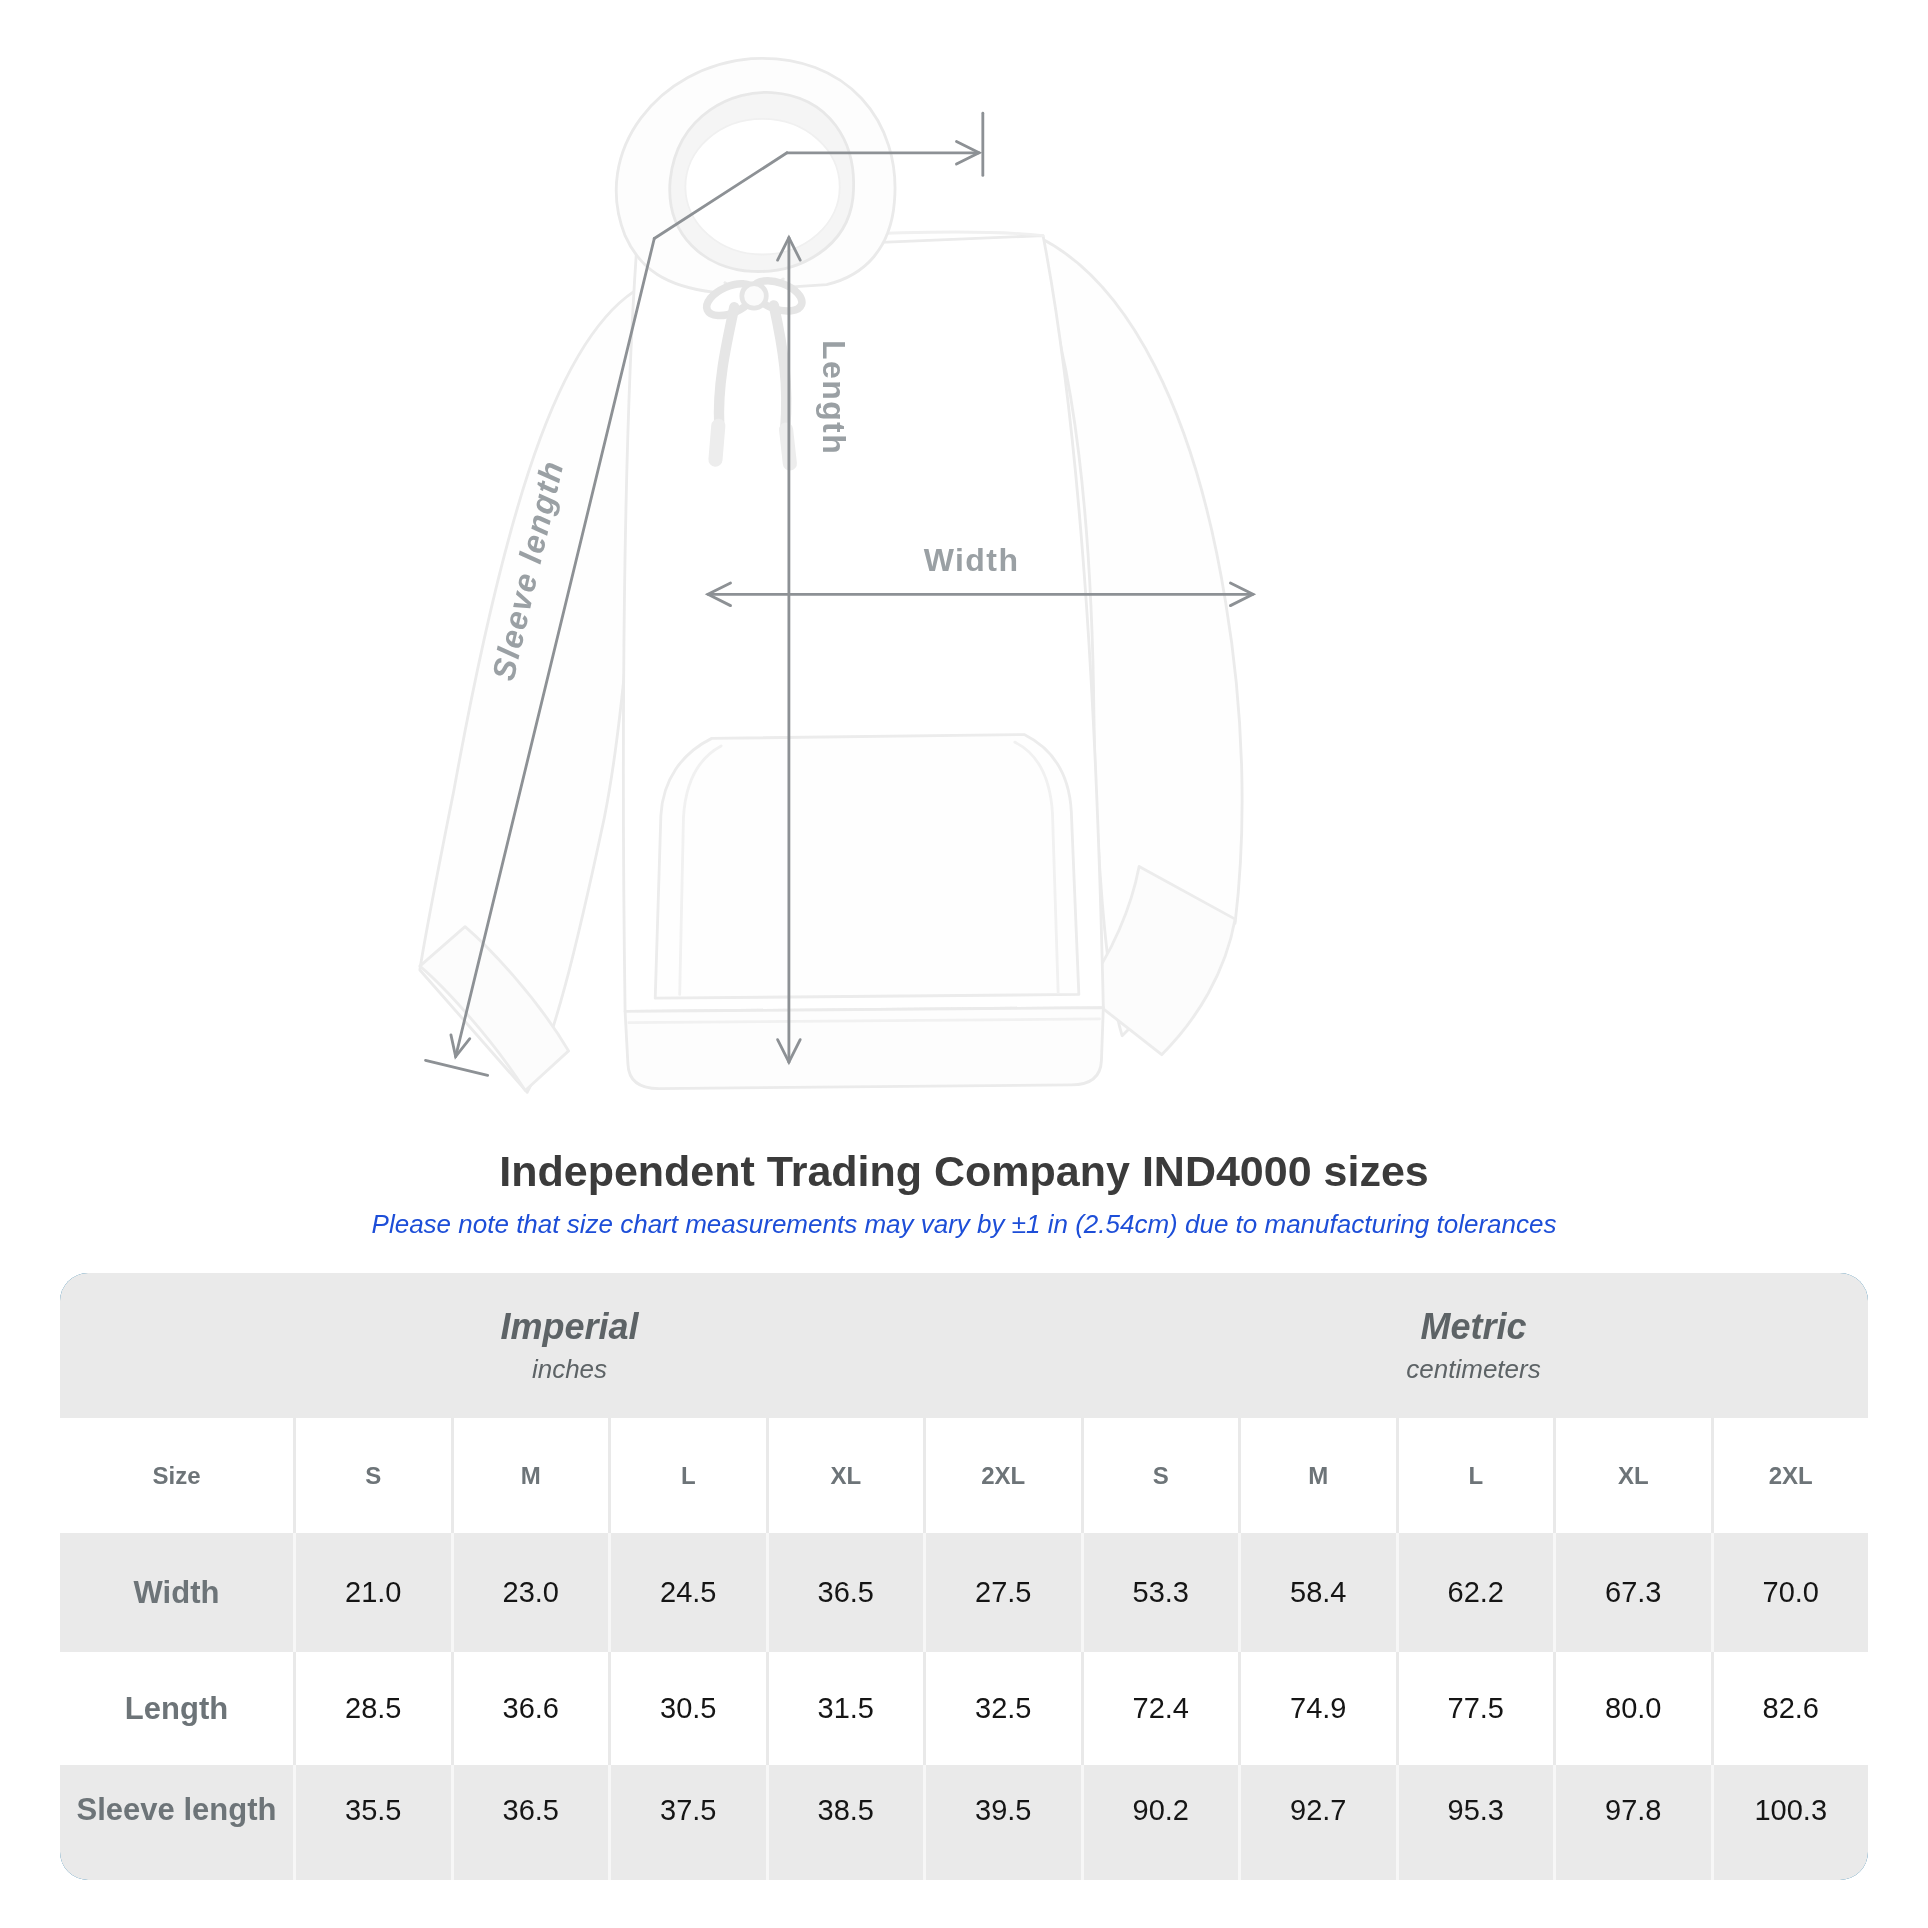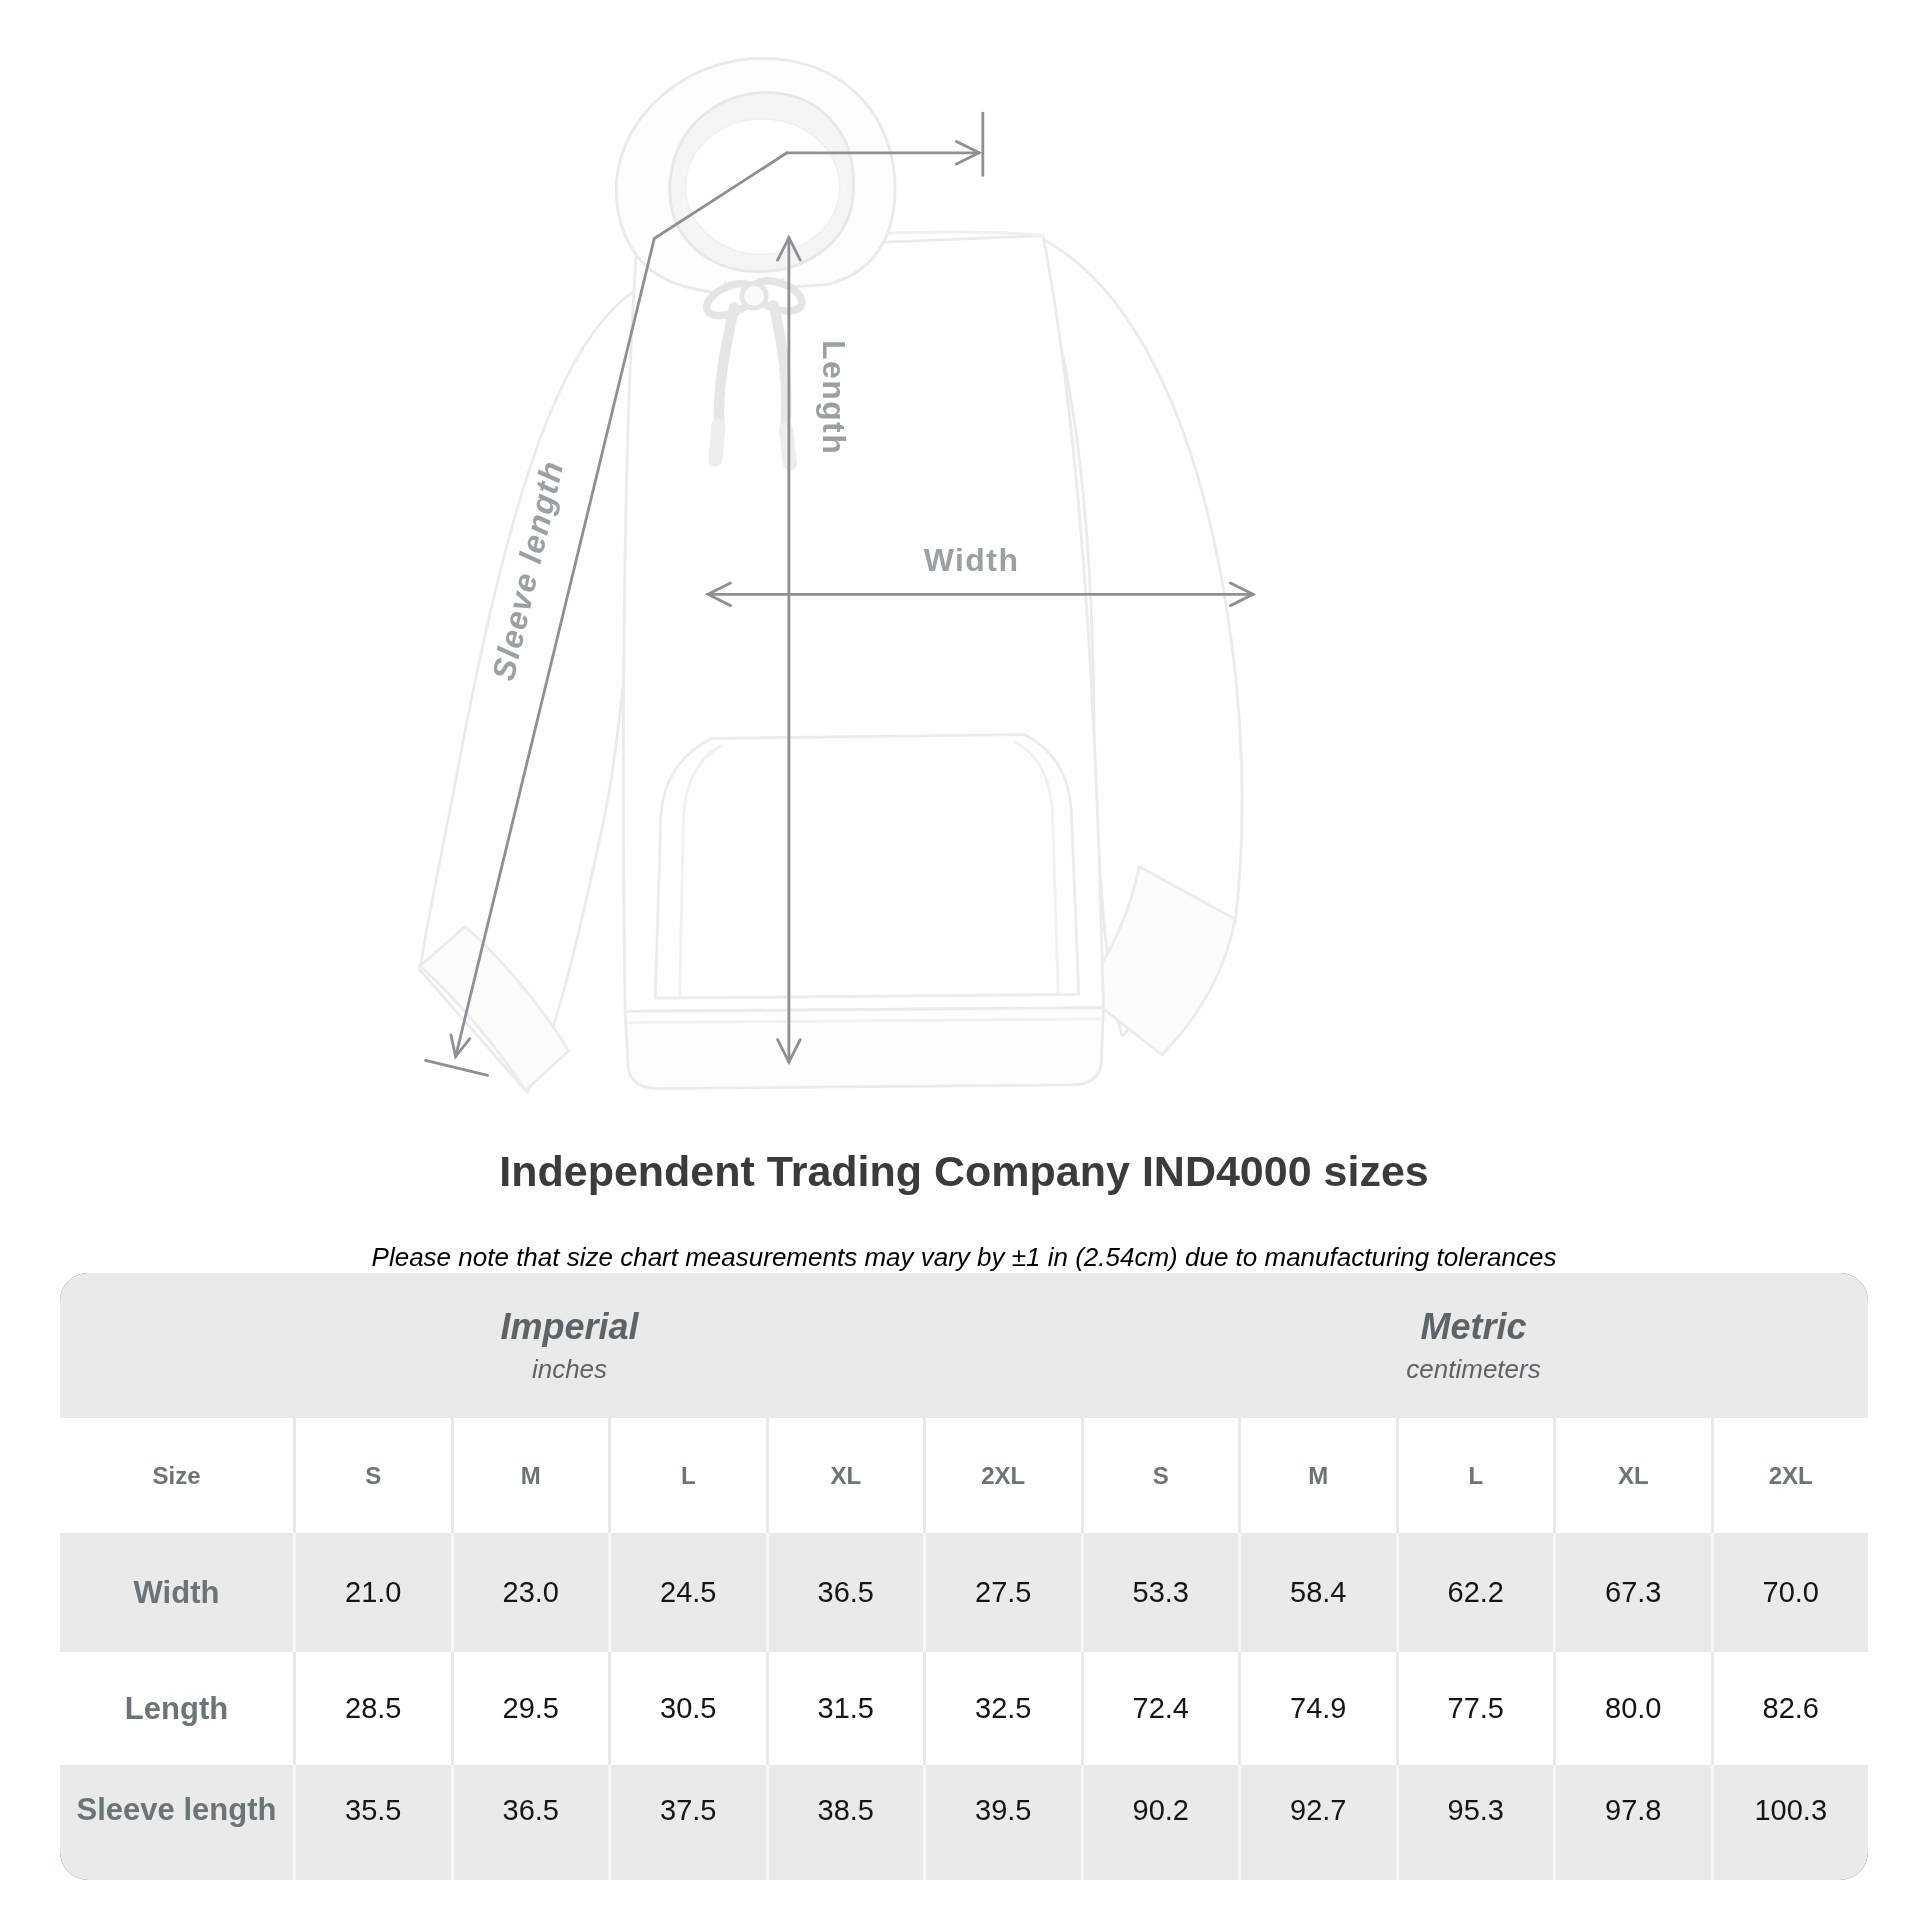--- a/index.html
+++ b/index.html
@@ -5,21 +5,21 @@
   html,body{margin:0;padding:0;background:#fff;}
   .page{position:relative;width:1928px;height:1928px;background:#fff;overflow:hidden;
         font-family:"Liberation Sans",sans-serif;}
   .diagram-wrap{position:absolute;left:0;top:0;width:1928px;height:1135px;}
   .mlabel{font-family:"Liberation Sans",sans-serif;font-weight:bold;font-size:34px;
           fill:#9aa0a4;letter-spacing:1.5px;}
   .mlabel.it{font-style:italic;}
   .title{position:absolute;left:0;top:1147px;width:1928px;text-align:center;
          font-size:43px;font-weight:bold;color:#3b3b3b;}
   .subtitle{position:absolute;left:0;top:1209px;width:1928px;text-align:center;
-            font-size:26px;font-style:italic;color:#000000;margin-top:33px;}
+            font-size:26px;font-style:italic;color:#1d4ed8;}
   .sizetable{position:absolute;left:60px;top:1273px;width:1808px;height:607px;
              background:#0369a1;border-radius:28px;overflow:hidden;}
   .band{display:grid;grid-template-columns:1019px 1fr;height:145px;background:#eaeaea;}
   .band .ucell{display:flex;flex-direction:column;align-items:center;justify-content:center;gap:5.6px;}
   .uname{font-size:36px;font-weight:bold;font-style:italic;color:#5d6366;}
   .usub{font-size:26px;font-style:italic;color:#5d6366;}
   .trow{display:grid;grid-template-columns:233px repeat(10,1fr);}
   .trow .c{display:flex;align-items:center;justify-content:center;}
   .r-white{background:#ffffff;}
   .r-gray{background:#eaeaea;}
@@ -135,21 +135,21 @@
       <div class="c vcell">53.3</div>
       <div class="c vcell">58.4</div>
       <div class="c vcell">62.2</div>
       <div class="c vcell">67.3</div>
       <div class="c vcell">70.0</div>
     </div>
 
     <div class="trow r-white" style="height:113px">
       <div class="c rlabel">Length</div>
       <div class="c vcell">28.5</div>
-      <div class="c vcell">29.5</div>
+      <div class="c vcell">36.6</div>
       <div class="c vcell">30.5</div>
       <div class="c vcell">31.5</div>
       <div class="c vcell">32.5</div>
       <div class="c vcell">72.4</div>
       <div class="c vcell">74.9</div>
       <div class="c vcell">77.5</div>
       <div class="c vcell">80.0</div>
       <div class="c vcell">82.6</div>
     </div>
 

